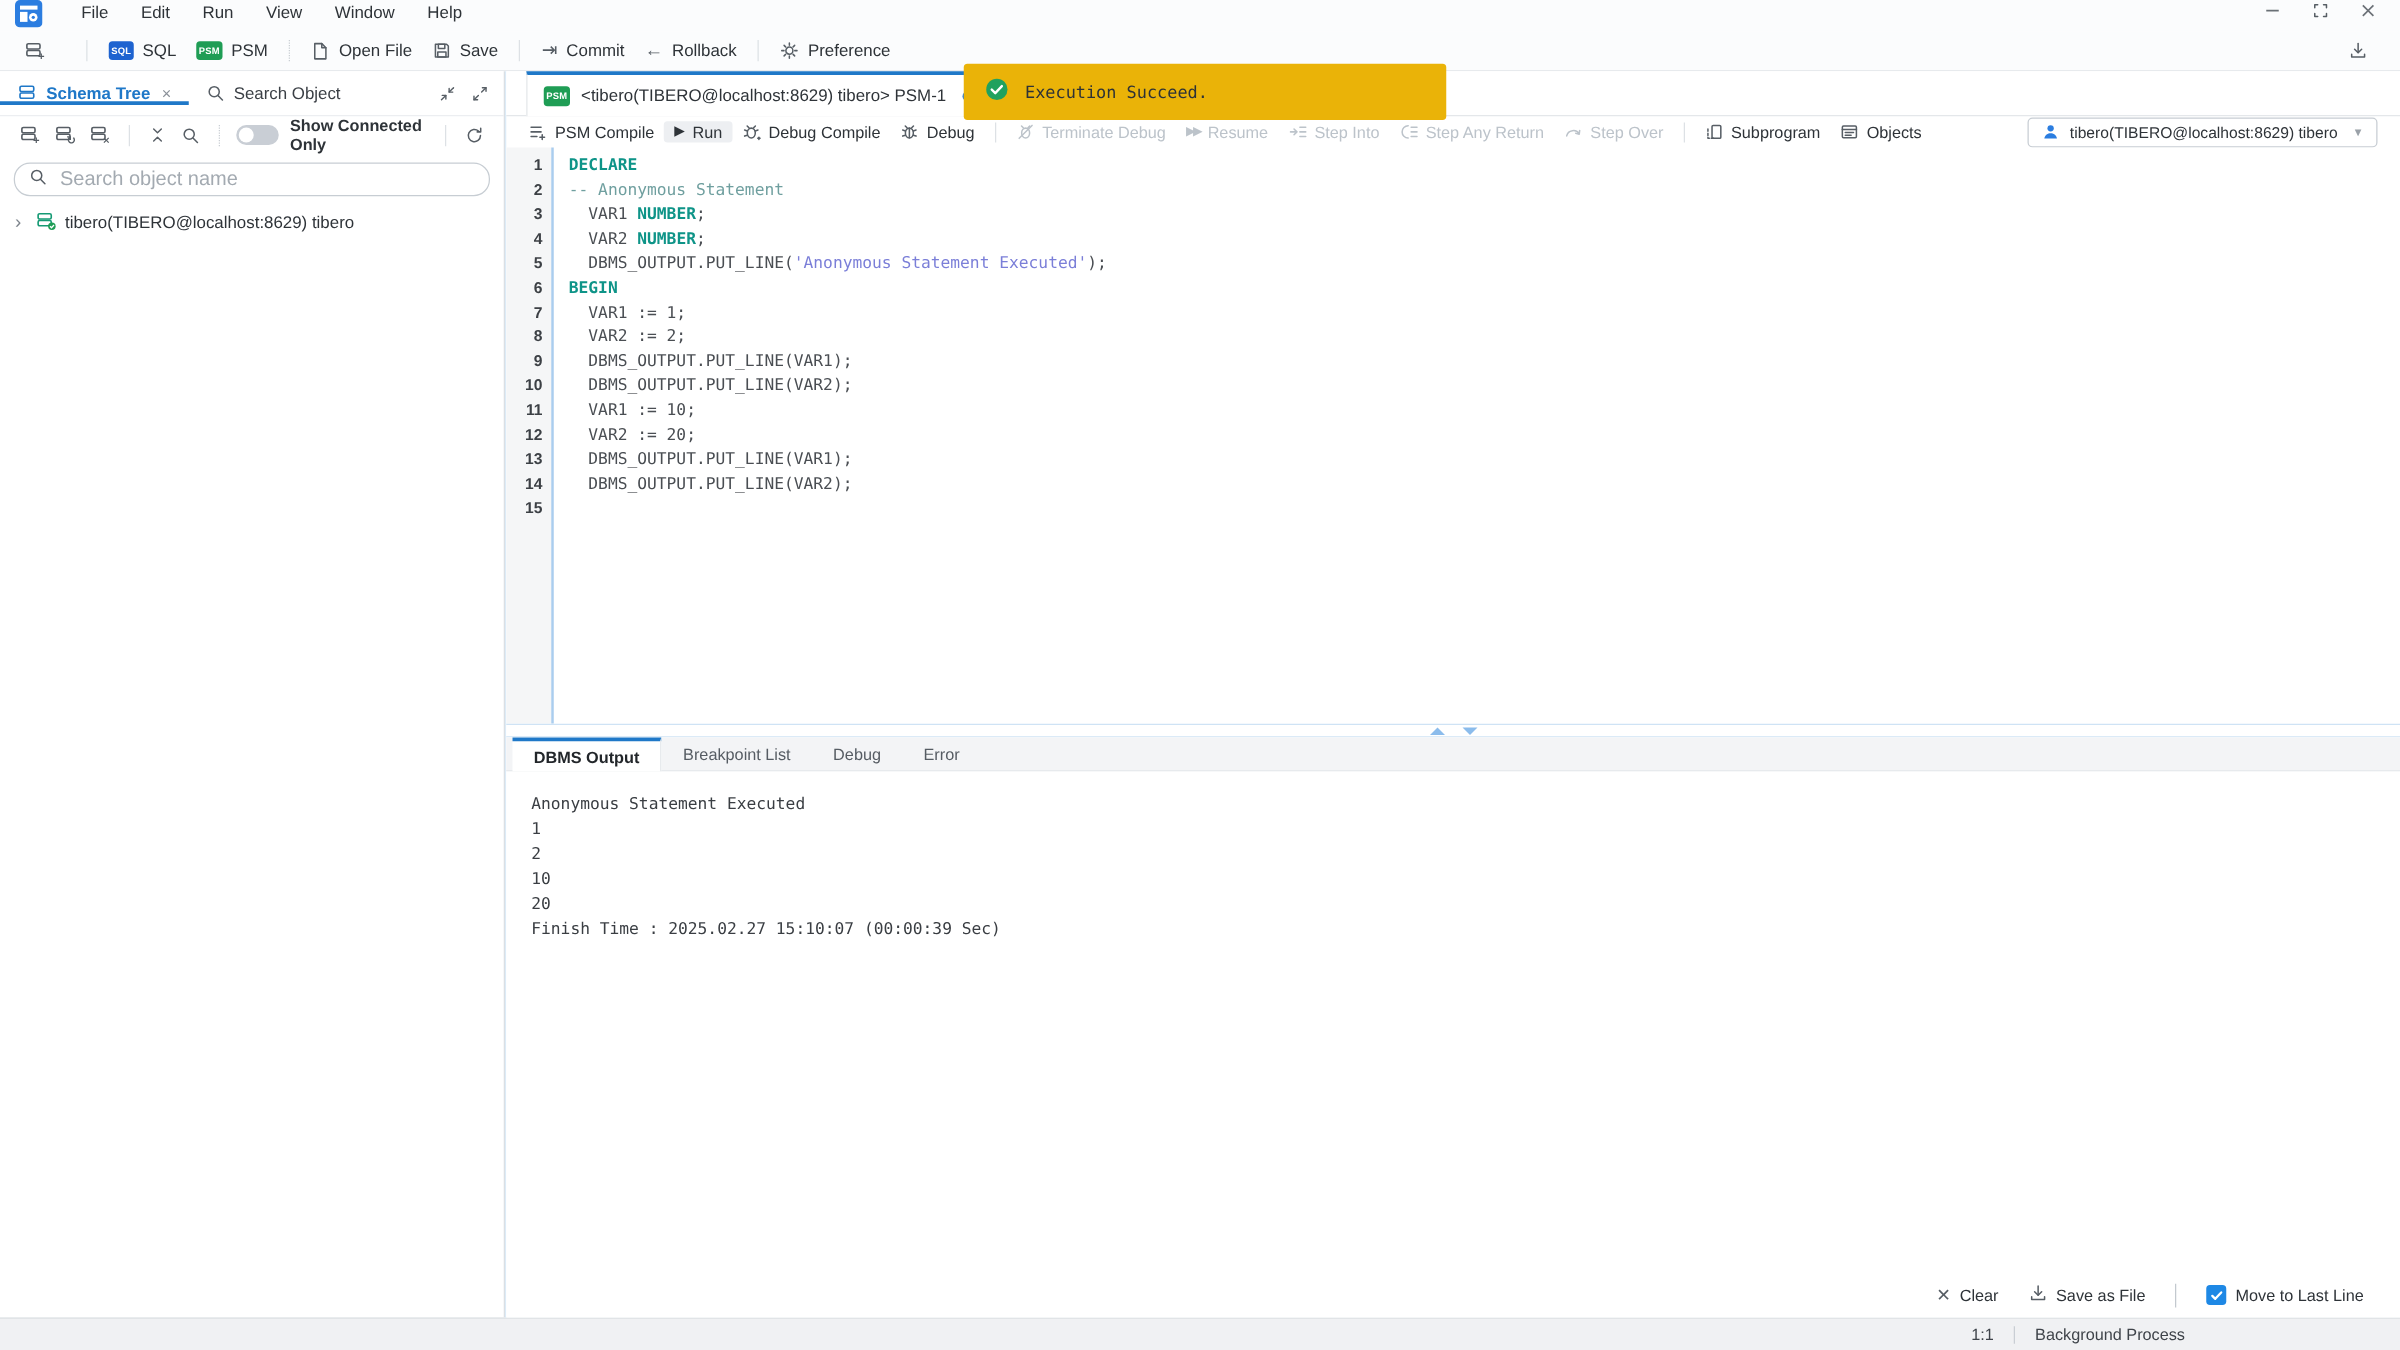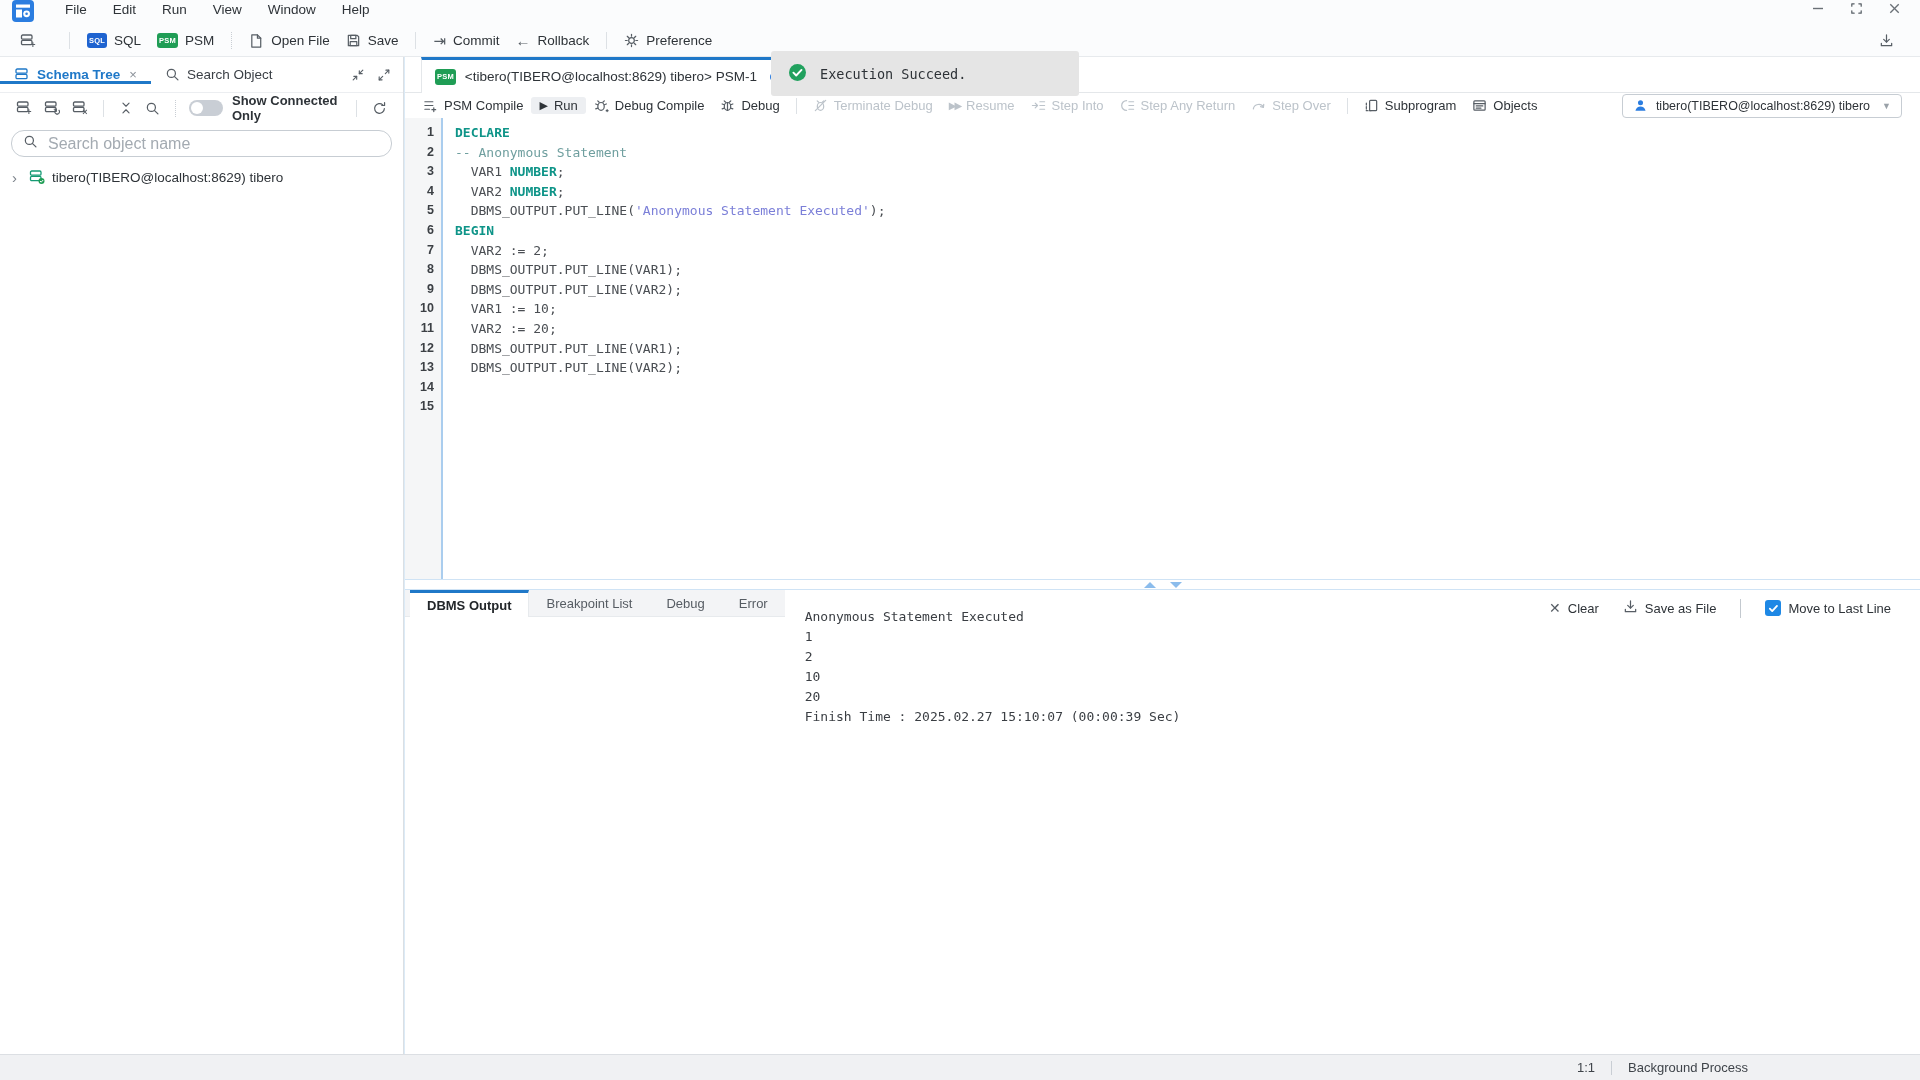--- a/index.html
+++ b/index.html
@@ -49,21 +49,21 @@
   .tree-item{display:flex;align-items:center;gap:7px;padding:4px 12px;font-size:13.5px;color:#2e3338;}
   .tree-item .chev{color:#7c838b;font-size:15px;width:10px;line-height:10px;}
 
   
   .editor-panel{flex:1;display:flex;flex-direction:column;min-width:0;position:relative;border-left:1px solid #dcebf7;}
   .tab-strip{height:36px;display:flex;align-items:stretch;border-bottom:1px solid #e4e7ea;padding-left:16px;flex:none;background:#fff;}
   .editor-tab{display:flex;align-items:center;gap:9px;padding:0 13px;border:1px solid #e4e7ea;border-top:3px solid #1f78c8;
     border-bottom:none;background:#fff;font-size:13.5px;color:#2e3338;margin-bottom:-1px;z-index:2;}
   .mod-dot{width:8px;height:8px;border-radius:50%;background:#2b7de0;margin-left:4px;}
   .tab-plus{width:40px;display:flex;align-items:center;justify-content:center;color:#6a7076;font-size:18px;}
-  .notification{position:absolute;left:366px;top:-6px;width:308px;height:45px;background:#e5e5e5;border-radius:3px;
+  .notification{position:absolute;left:366px;top:-6px;width:386px;height:45px;background:#eab308;border-radius:3px;
     display:flex;align-items:center;gap:13px;padding:0 17px;z-index:10;
     font-family:"DejaVu Sans Mono",monospace;font-size:13.5px;color:#2d3237;}
   .editor-toolbar{height:25px;display:flex;align-items:center;padding:0 10px;flex:none;}
   .et-btn{display:flex;align-items:center;gap:6px;padding:1px 8px;font-size:13px;color:#2e3338;border-radius:3px;}
   .et-btn.run{background:#edeff2;}
   .et-btn.disabled{color:#bcc3ca;}
   .et-btn.disabled svg *{stroke:#bcc3ca !important;}
   .et-sep{width:1px;height:16px;background:#dde1e5;margin:0 8px;flex:none;}
   .conn-select{margin-left:auto;margin-right:8px;height:24px;border:1px solid #c7cdd3;border-radius:4px;
     display:flex;align-items:center;gap:8px;padding:0 10px;font-size:12.5px;color:#2e3338;}
@@ -82,21 +82,21 @@
   .tok-comment{color:#6f9f9f;}
   .tok-str{color:#7b7fd8;}
 
   
   .h-splitter{height:11px;flex:none;border-top:1px solid #cfe3f5;border-bottom:1px solid #cfe3f5;
     display:flex;align-items:center;justify-content:center;gap:14px;background:#fff;}
   .tri-up{width:0;height:0;border-left:6px solid transparent;border-right:6px solid transparent;border-bottom:6px solid #8bbcec;}
   .tri-down{width:0;height:0;border-left:6px solid transparent;border-right:6px solid transparent;border-top:6px solid #8bbcec;}
 
   
-  .bottom-panel{height:464px;flex:none;display:flex;background:#fff;}
+  .bottom-panel{height:464px;flex:none;display:flex;flex-direction:column;background:#fff;}
   .bp-tabs{height:27px;flex:none;display:flex;align-items:stretch;background:#f3f4f6;border-bottom:1px solid #e7eaed;padding-left:5px;}
   .bp-tab{display:flex;align-items:center;padding:0 17px;font-size:13px;color:#565c63;}
   .bp-tab.active{background:#fff;border-top:3px solid #1f78c8;border-right:1px solid #e7eaed;
     font-weight:bold;color:#22262a;margin-bottom:-1px;}
   .output{flex:1;padding:17px 20px;font-family:"DejaVu Sans Mono",monospace;font-size:13px;color:#3a3e43;overflow:hidden;}
   .output div{height:20px;line-height:20px;white-space:pre;}
   .bp-actions{height:36px;flex:none;display:flex;align-items:center;justify-content:flex-end;gap:0;
     padding-right:17px;font-size:13px;color:#2e3338;}
   .act-btn{display:flex;align-items:center;gap:7px;padding:0 12px;}
   .act-sep{width:1px;height:19px;background:#c3c9cf;margin:0 12px;}
@@ -596,20 +596,21 @@
             <div>14</div>
             <div>15</div>
           </div>
         <div class="code-lines" id="codeLines">
             <div class="code-line"><span class="tok-kw">DECLARE</span></div>
             <div class="code-line"><span class="tok-comment">-- Anonymous Statement</span></div>
             <div class="code-line"><span>  VAR1 </span><span class="tok-kw">NUMBER</span><span>;</span></div>
             <div class="code-line"><span>  VAR2 </span><span class="tok-kw">NUMBER</span><span>;</span></div>
             <div class="code-line"><span>  DBMS_OUTPUT.PUT_LINE(</span><span class="tok-str">'Anonymous Statement Executed'</span><span>);</span></div>
             <div class="code-line"><span class="tok-kw">BEGIN</span></div>
+            <div class="code-line"><span>  VAR1 := 1;</span></div>
             <div class="code-line"><span>  VAR2 := 2;</span></div>
             <div class="code-line"><span>  DBMS_OUTPUT.PUT_LINE(VAR1);</span></div>
             <div class="code-line"><span>  DBMS_OUTPUT.PUT_LINE(VAR2);</span></div>
             <div class="code-line"><span>  VAR1 := 10;</span></div>
             <div class="code-line"><span>  VAR2 := 20;</span></div>
             <div class="code-line"><span>  DBMS_OUTPUT.PUT_LINE(VAR1);</span></div>
             <div class="code-line"><span>  DBMS_OUTPUT.PUT_LINE(VAR2);</span></div>
           </div>
       </div>
 

